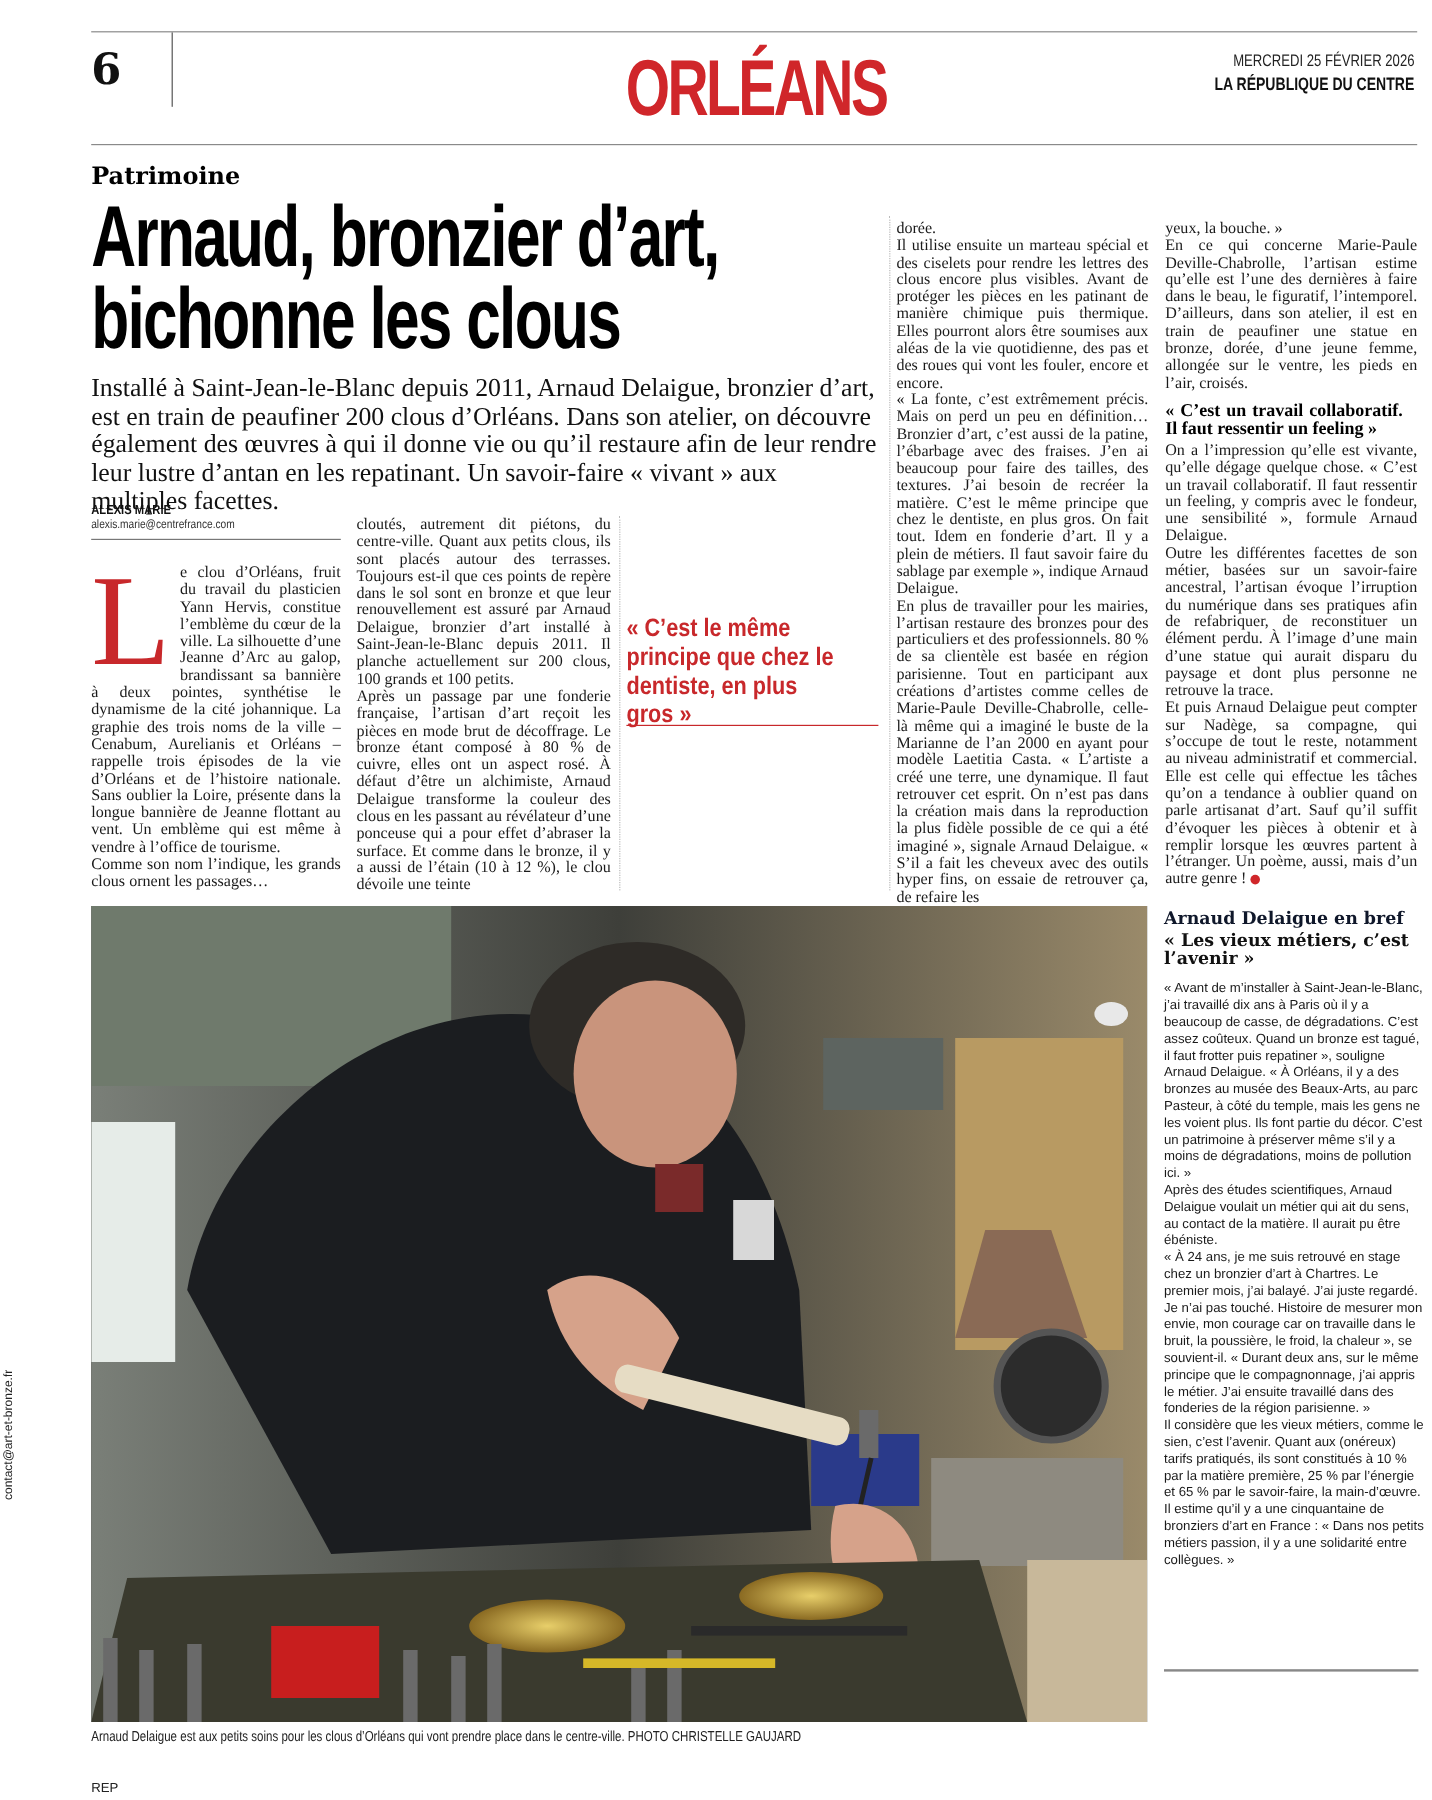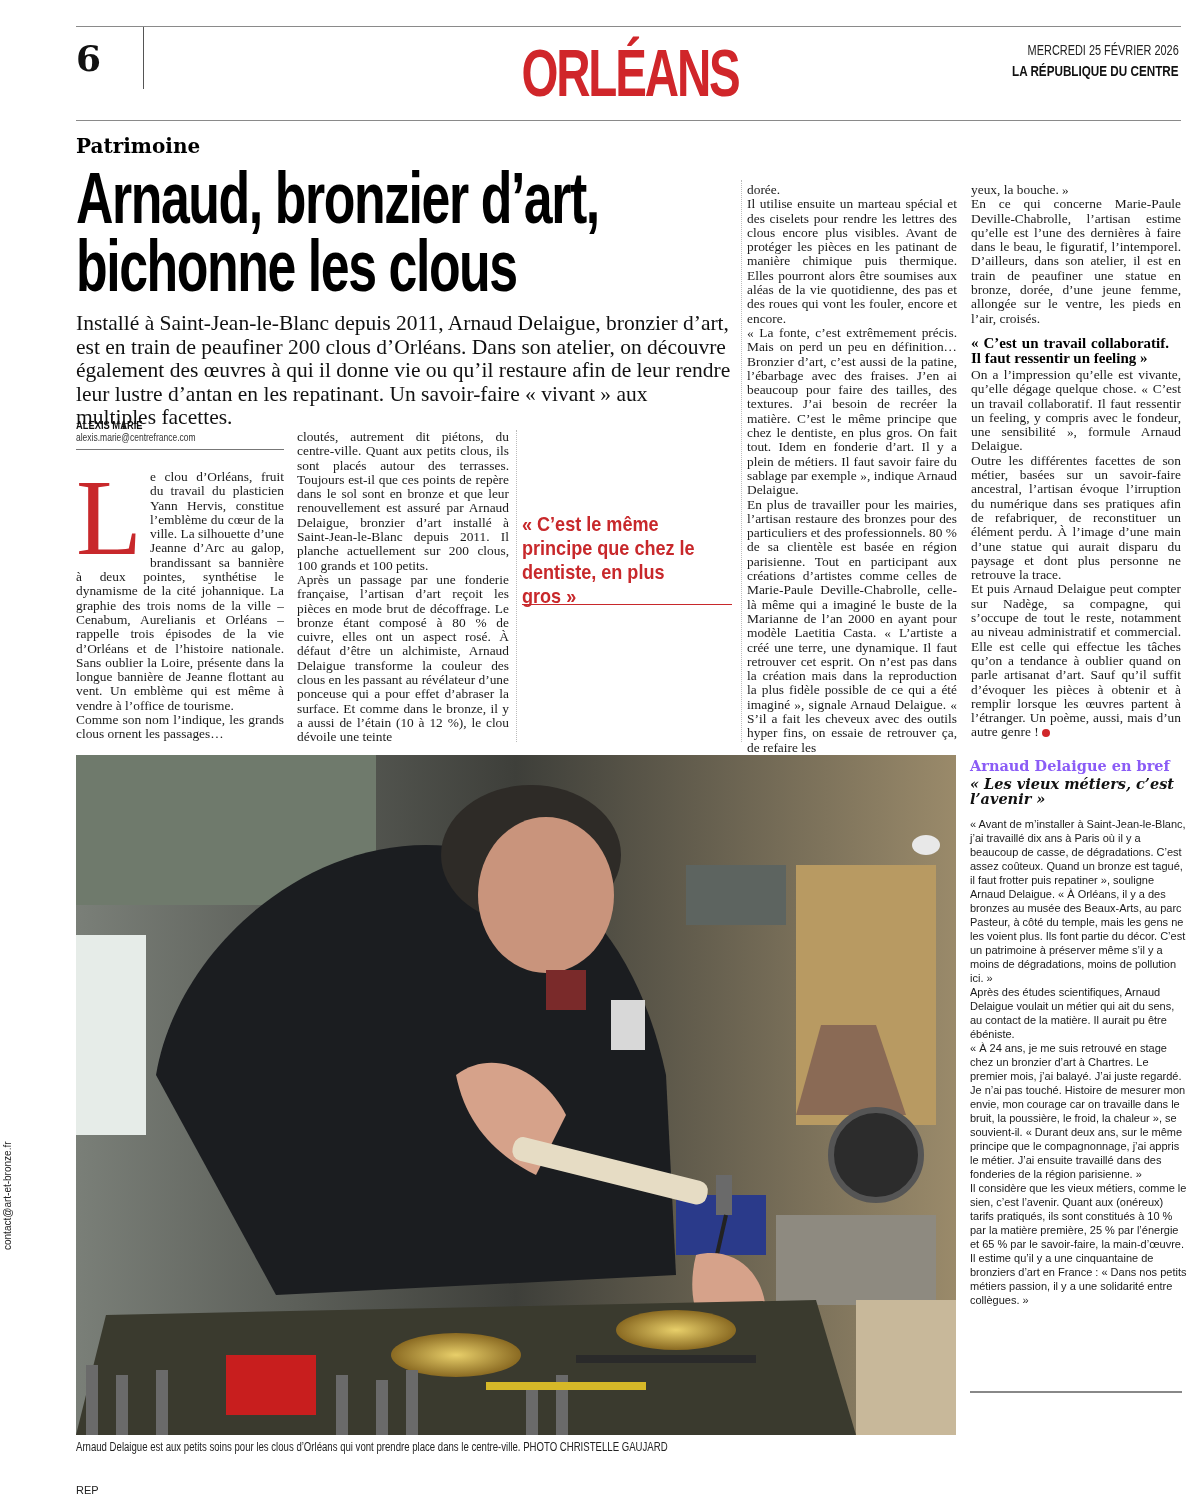--- a/index.html
+++ b/index.html
@@ -21,22 +21,22 @@
   .dropcap { float:left; font-family:"Liberation Serif", serif; font-size:108px; line-height:84px; color:#c8282b; margin:6px 8px 0 0; }
   .pullquote { left:522px; top:512px; width:210px; font-family:"Liberation Sans", sans-serif; font-weight:bold; font-size:21px; line-height:24px; color:#c8282b; transform:scaleX(0.86); transform-origin:left; }
   .pq-rule { left:522px; top:604px; width:210px; height:1px; background:#c8282b; }
   .dotted-sep { position:absolute; width:0; border-left:1px dotted #bbb; }
   .inter { font-family:"Liberation Serif", serif; font-weight:bold; font-size:15px; line-height:15px; margin:10px 12px 2px 0; color:#000; }
   .end-dot { display:inline-block; width:8px; height:8px; border-radius:50%; background:#d0262a; vertical-align:middle; margin-left:3px; }
   .photo { left:76px; top:755px; width:880px; height:680px; overflow:hidden; background:#4a4c46; }
   .caption { left:76px; top:1440px; font-family:"Liberation Sans", sans-serif; font-size:12px; color:#222; transform:scaleX(0.8); transform-origin:left; white-space:nowrap; }
   .rep { left:76px; top:1484px; font-family:"Liberation Sans", sans-serif; font-size:11px; color:#222; }
   .side-contact { left:2px; top:1250px; font-family:"Liberation Sans", sans-serif; font-size:10px; color:#222; transform:rotate(-90deg); transform-origin:left top; white-space:nowrap; }
-  .bref-title { left:970px; top:757px; font-family:"DejaVu Serif", serif; font-weight:bold; font-size:14.5px; color:#8b5cf6; }
-  .bref-quote { left:970px; top:776px; width:220px; font-family:"DejaVu Serif", serif; font-weight:bold; font-size:14.5px; line-height:15px; color:#111;font-style:italic; }
+  .bref-title { left:970px; top:757px; font-family:"DejaVu Serif", serif; font-weight:bold; font-size:14.5px; color:#0f172a; }
+  .bref-quote { left:970px; top:776px; width:220px; font-family:"DejaVu Serif", serif; font-weight:bold; font-size:14.5px; line-height:15px; color:#111; }
   .bref-body { left:970px; top:817px; width:218px; font-family:"Liberation Sans", sans-serif; font-size:11px; line-height:14px; color:#1a1a1a; }
   .bref-rule { left:970px; top:1391px; width:212px; height:2px; background:#888; }
 </style>
 </head>
 <body>
 
 <div class="rule" style="left:76px; top:26px; width:1105px;"></div>
 <div class="abs page-num">6</div>
 <div class="abs vsep"></div>
 <div class="abs section-title">ORLÉANS</div>

